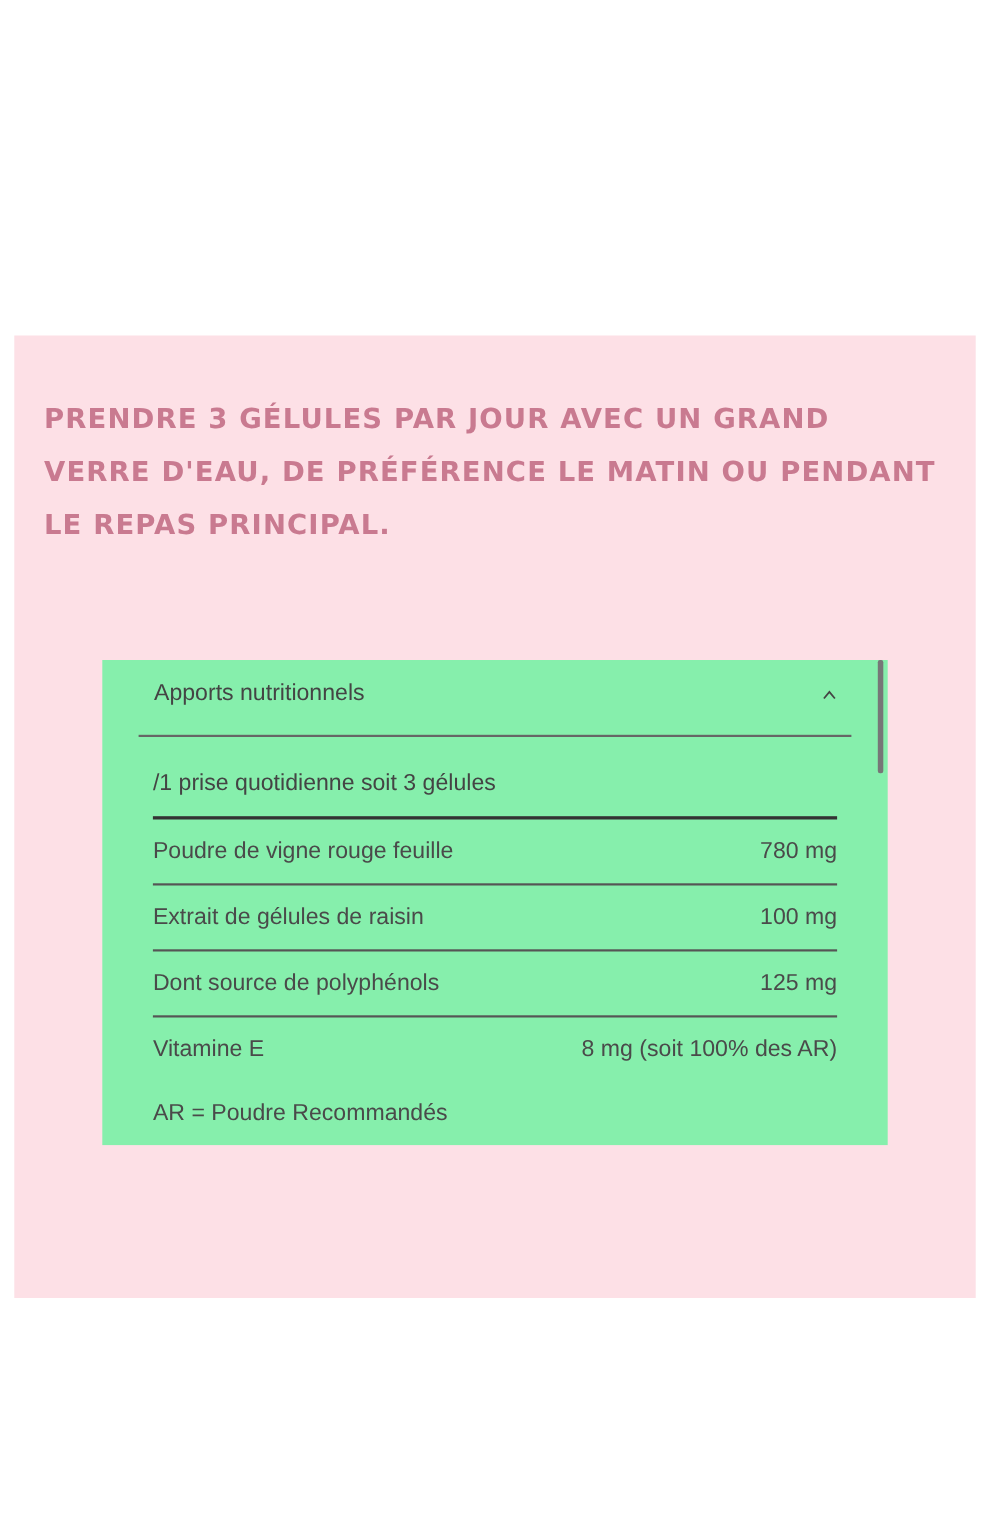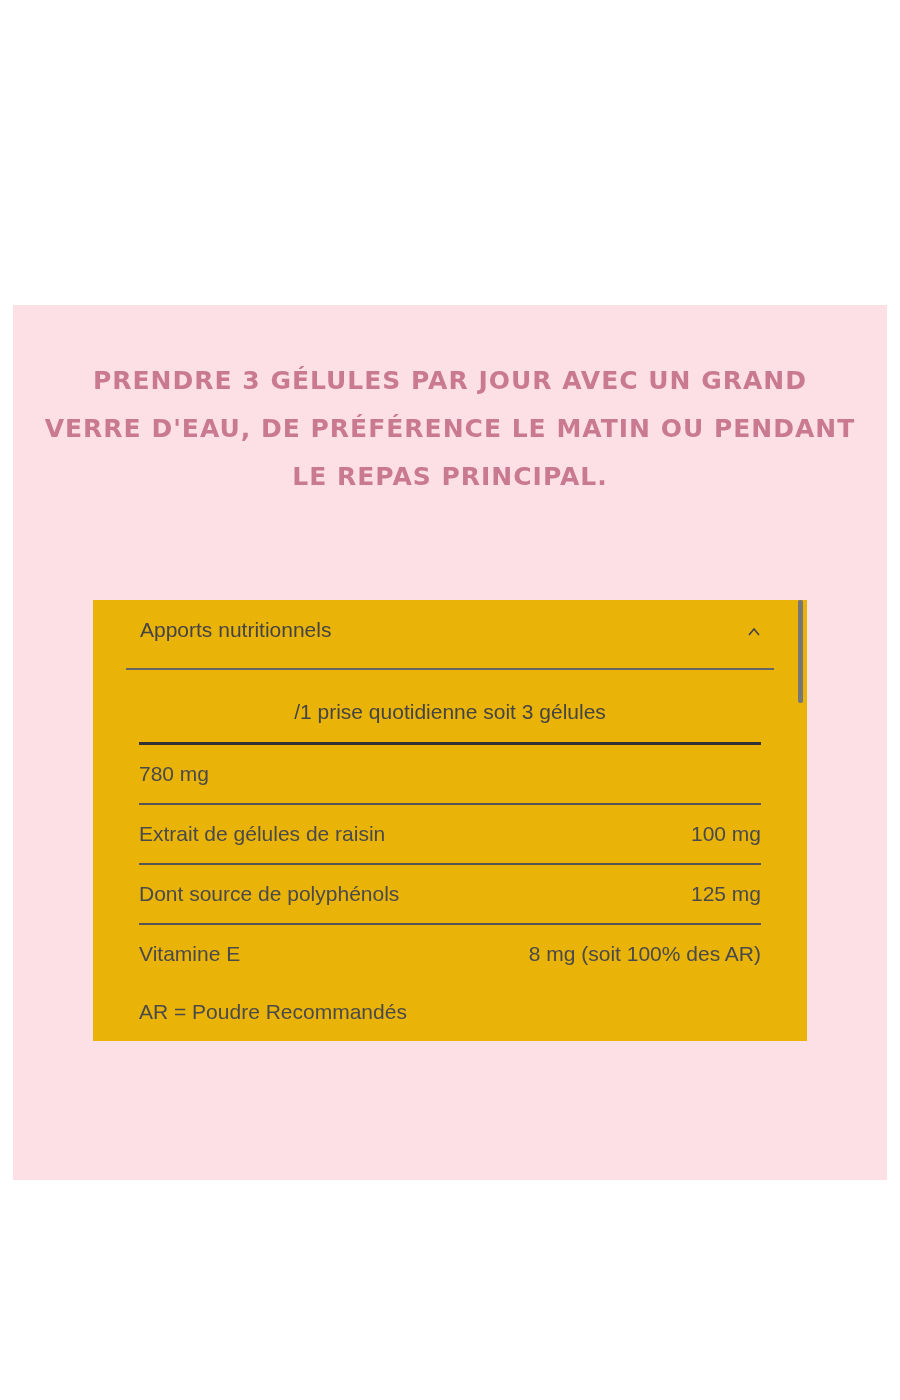--- a/index.html
+++ b/index.html
@@ -20,36 +20,36 @@
       top: 305px;
       width: 874px;
       height: 875px;
       background: #fde0e6;
     }
     .headline {
       position: absolute;
       left: 40px;
       top: 357px;
       width: 820px;
-      text-align: center;
+      text-align: left;
       font-family: "DejaVu Sans", sans-serif;
       font-weight: bold;
       font-size: 25px;
       line-height: 48px;
       letter-spacing: 1px;
       color: #c97a90;
       text-transform: uppercase;
     }
     .card {
       position: absolute;
       left: 93px;
       top: 600px;
       width: 714px;
       height: 441px;
-      background: #eab308;
+      background: #86efac;
     }
     .accordion-header {
       position: absolute;
       left: 33px;
       top: 0;
       width: 648px;
       height: 68px;
       border-bottom: 2px solid #666666;
       cursor: pointer;
     }
@@ -79,21 +79,21 @@
     }
     .table-area {
       position: absolute;
       left: 46px;
       top: 92px;
       width: 622px;
     }
     .table-head {
       height: 50px;
       border-bottom: 3px solid #333333;
-      text-align: center;
+      text-align: left;
       font-size: 21px;
       color: #444444;
       line-height: 40px;
     }
     .row {
       display: flex;
       justify-content: space-between;
       align-items: center;
       height: 58px;
       border-bottom: 2px solid #555555;
@@ -125,20 +125,21 @@
       <polyline points="1,9 6,3 11,9" fill="none" stroke="#444444" stroke-width="1.6"></polyline>
     </svg>
   </div>
 
   <div class="scrollbar"></div>
 
   <div class="table-area">
     <div class="table-head">/1 prise quotidienne soit 3 gélules</div>
 
     <div class="row">
+      <span>Poudre de vigne rouge feuille</span>
       <span>780 mg</span>
     </div>
     <div class="row">
       <span>Extrait de gélules de raisin</span>
       <span>100 mg</span>
     </div>
     <div class="row">
       <span>Dont source de polyphénols</span>
       <span>125 mg</span>
     </div>

